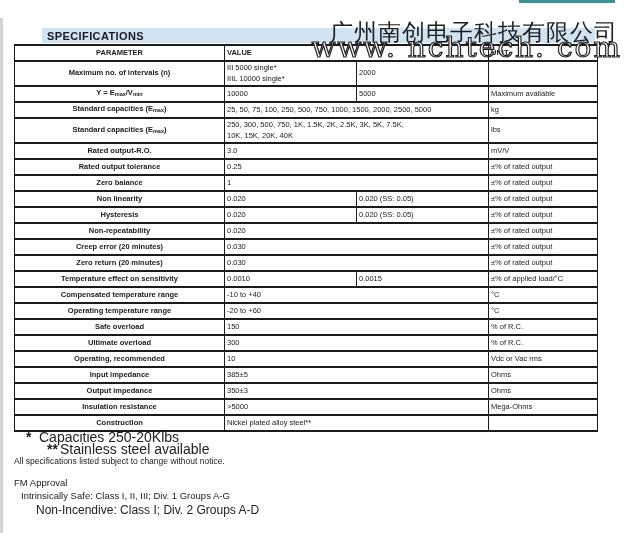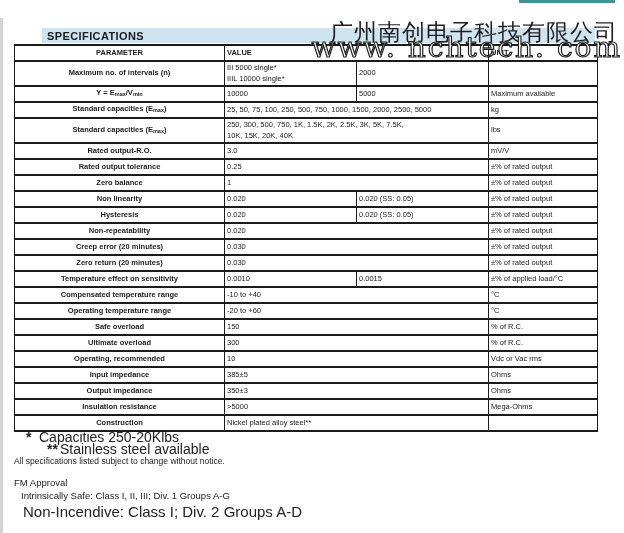--- a/index.html
+++ b/index.html
@@ -36,21 +36,21 @@
   td.p{font-weight:bold;text-align:center;padding-left:5px;}
   td.v,td.u{}
   td.hd{font-weight:bold;}
   td.bv{font-weight:bold;text-align:center;}
   sub{font-size:5.5px;vertical-align:-1px;}
   .fnote{position:absolute;font-size:14px;color:#222;}
   .fnote .mk{display:inline-block;width:13px;font-weight:bold;}
   .notice{position:absolute;left:14px;top:456px;font-size:8.5px;color:#222;}
   .fm-title{position:absolute;left:14px;top:477px;font-size:9.5px;color:#222;}
   .fm-line1{position:absolute;left:21px;top:490px;font-size:9.5px;color:#222;}
-  .fm-line2{position:absolute;left:23px;top:503px;font-size:15px;color:#222;}
+  .fm-line2{position:absolute;left:36px;top:503px;font-size:12px;color:#222;}
 </style>
 </head>
 <body>
 
 <div class="scan-edge"></div>
 <div class="teal-line"></div>
 
 <div class="wm-company">广州南创电子科技有限公司</div>
 <div class="wm-site">www. nchtech. com</div>
 

